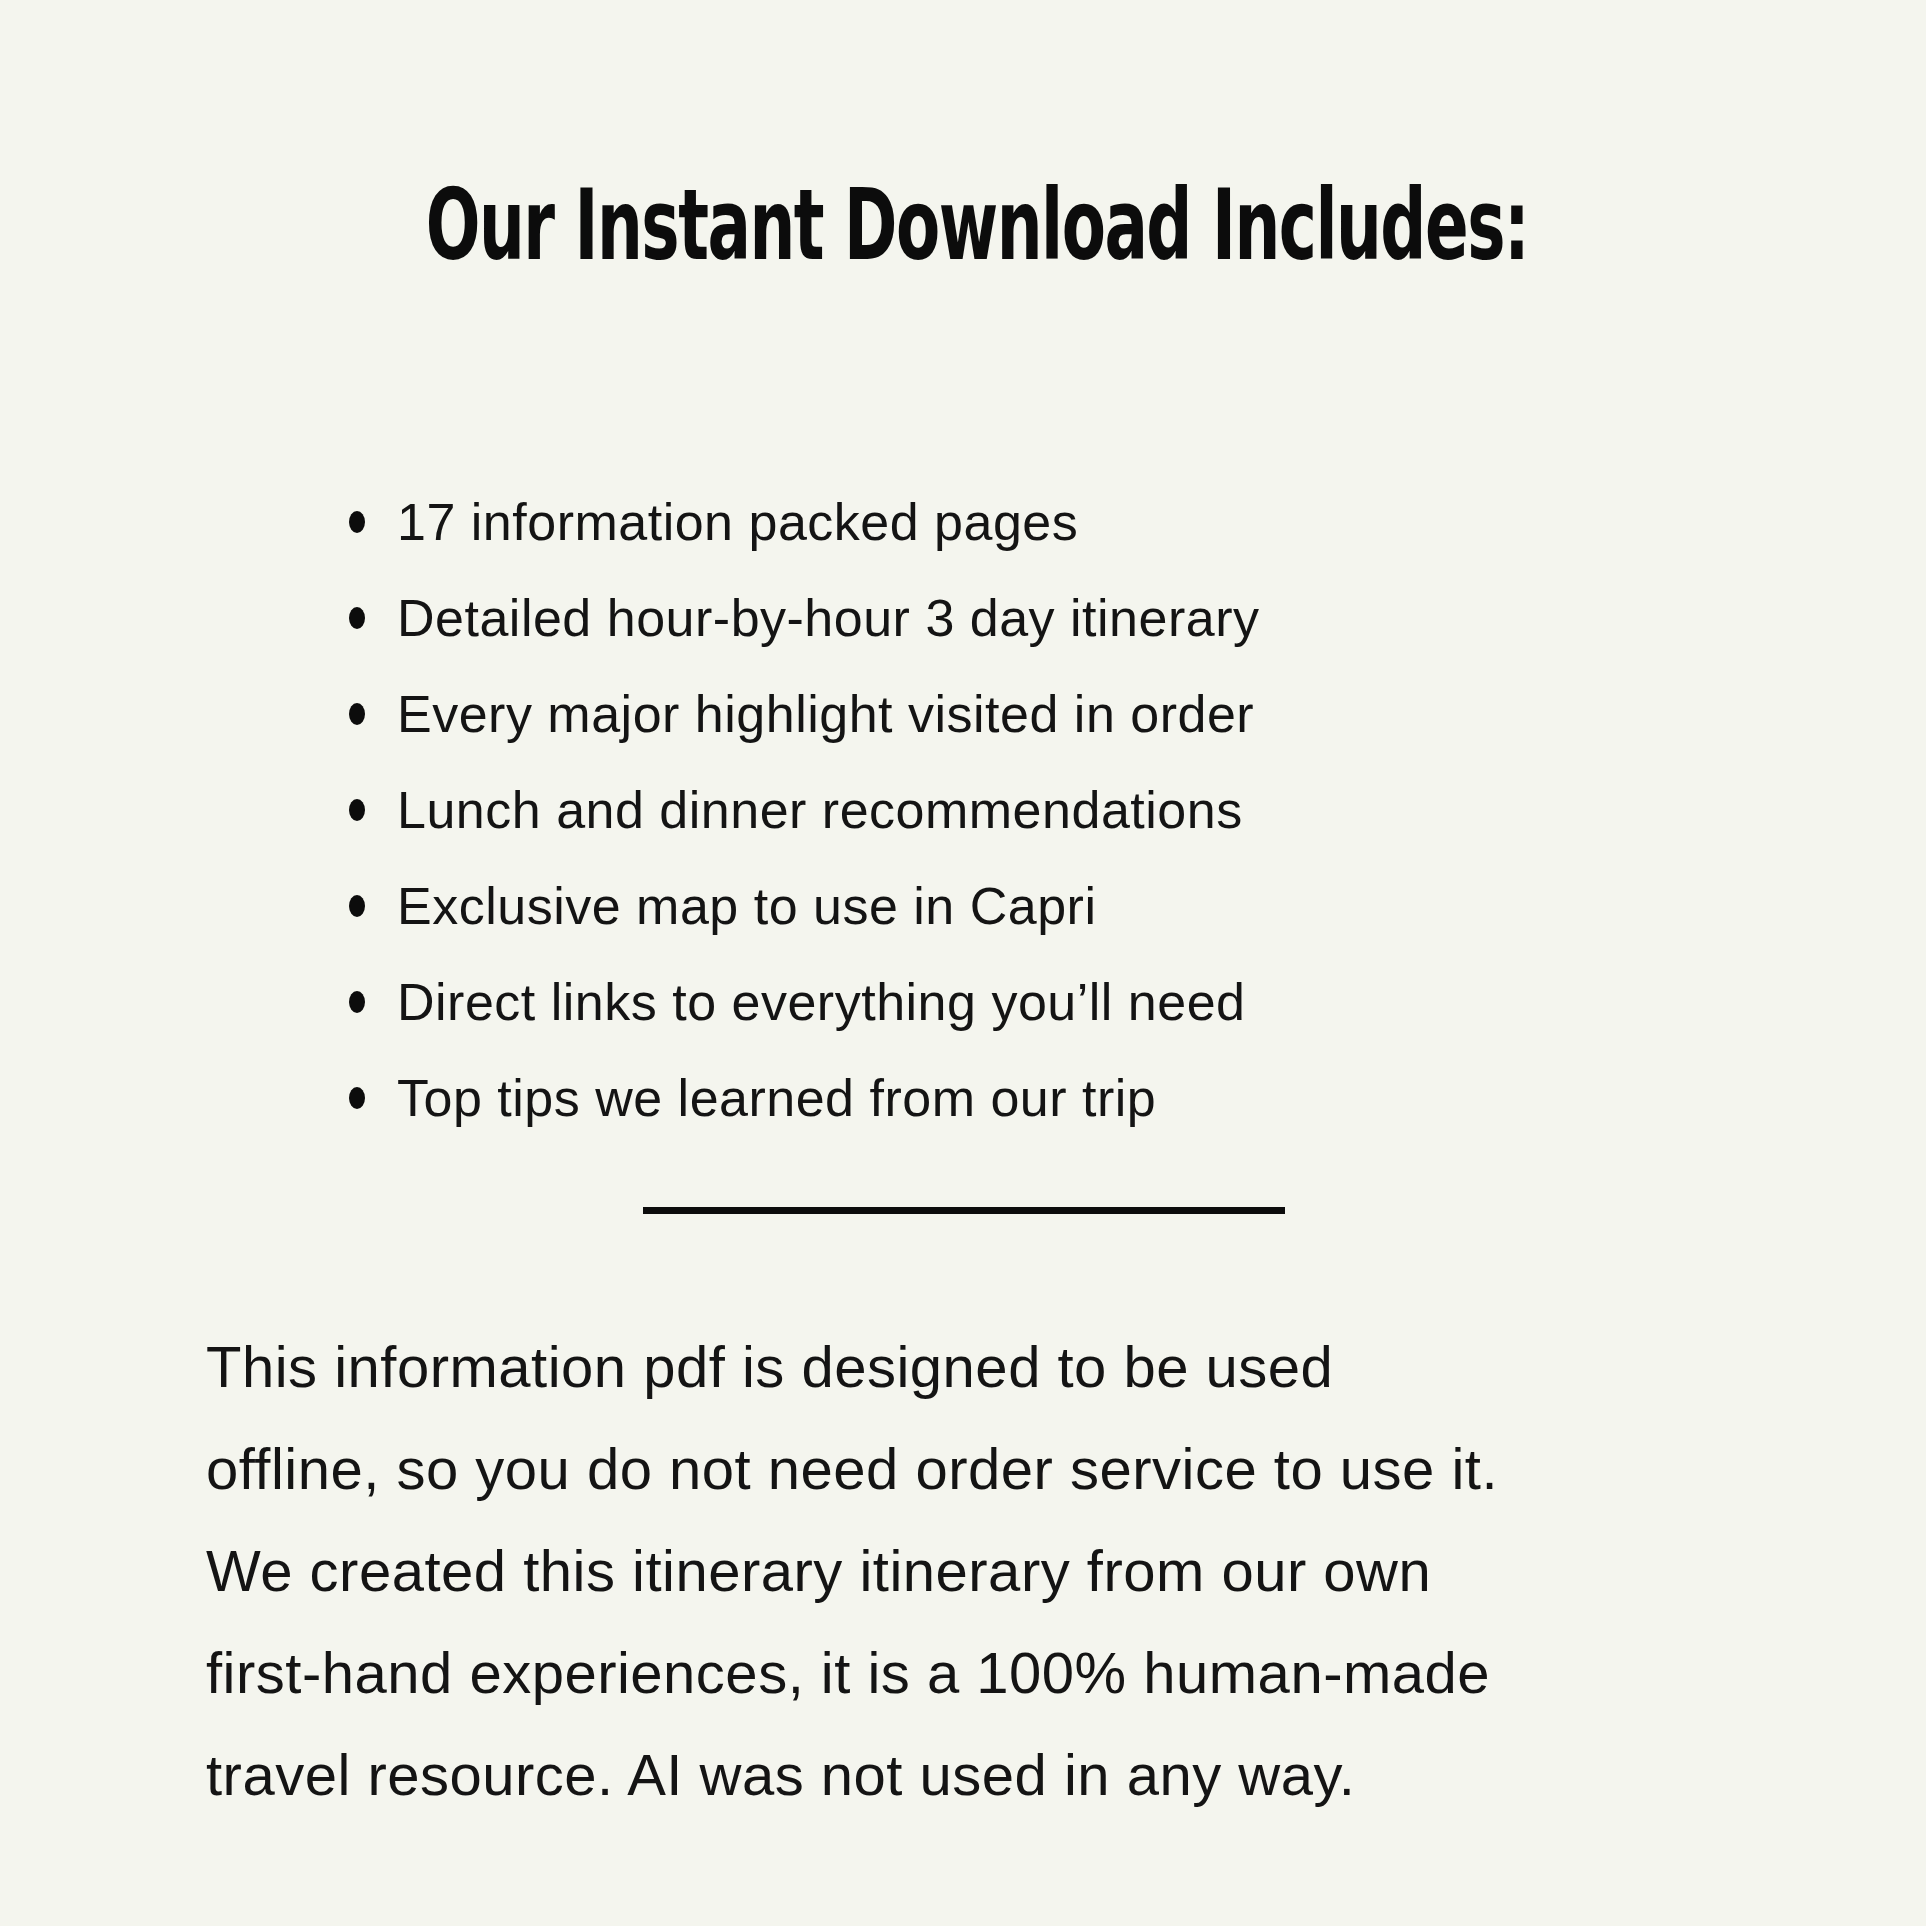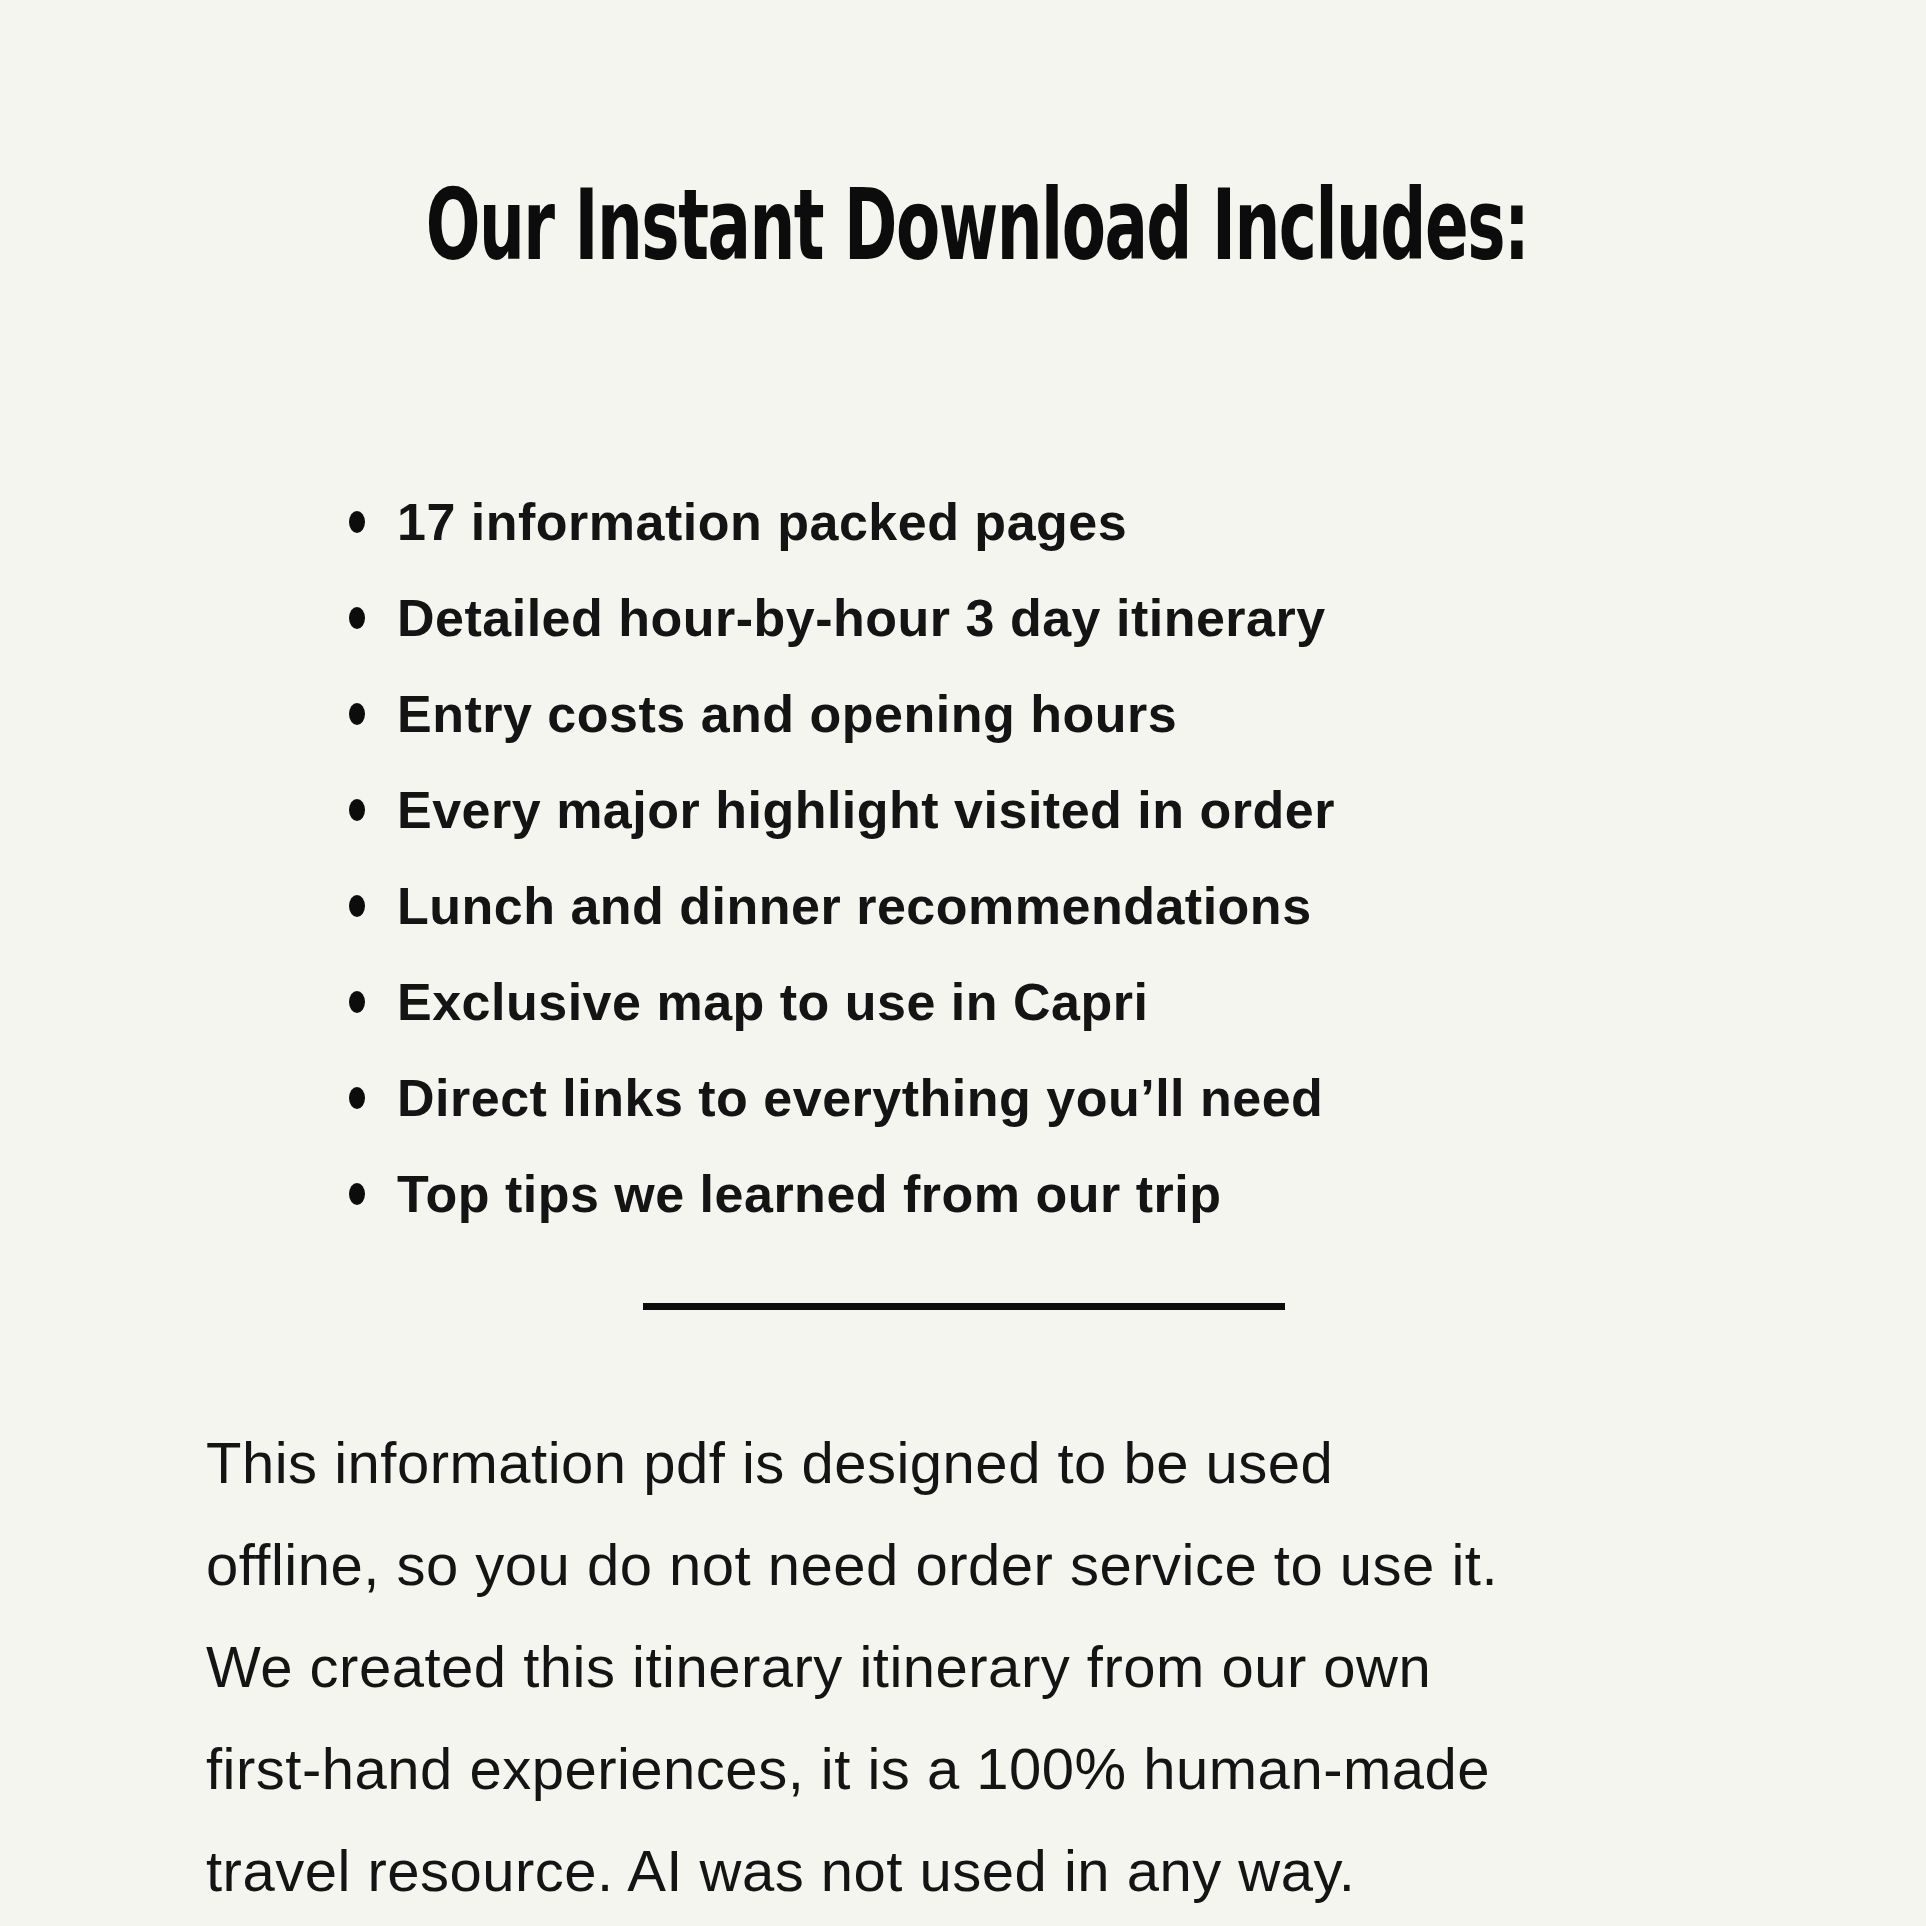--- a/index.html
+++ b/index.html
@@ -40,21 +40,21 @@
   .includes-list {
     list-style: none;
     margin: 149px 0 0 347px;
     padding: 0;
   }
   .includes-list li {
     position: relative;
     padding-left: 50px;
     font-size: 52px;
     line-height: 96px;
-    font-weight: 700;
+    font-weight: 400;
     letter-spacing: 0.5px;
     color: #141414;
     white-space: nowrap;
   }
   .includes-list li::before {
     content: "";
     position: absolute;
     left: 2px;
     top: 50%;
     transform: translateY(-50%);
@@ -87,21 +87,20 @@
 
 <div class="canvas">
 
   <div class="title-row">
     <h1 class="title">Our Instant Download Includes:</h1>
   </div>
 
   <ul class="includes-list">
     <li>17 information packed pages</li>
     <li>Detailed hour-by-hour 3 day itinerary</li>
-    <li>Entry costs and opening hours</li>
     <li>Every major highlight visited in order</li>
     <li>Lunch and dinner recommendations</li>
     <li>Exclusive map to use in Capri</li>
     <li>Direct links to everything you’ll need</li>
     <li>Top tips we learned from our trip</li>
   </ul>
 
   <div class="divider"></div>
 
   <div class="body-paragraph">

